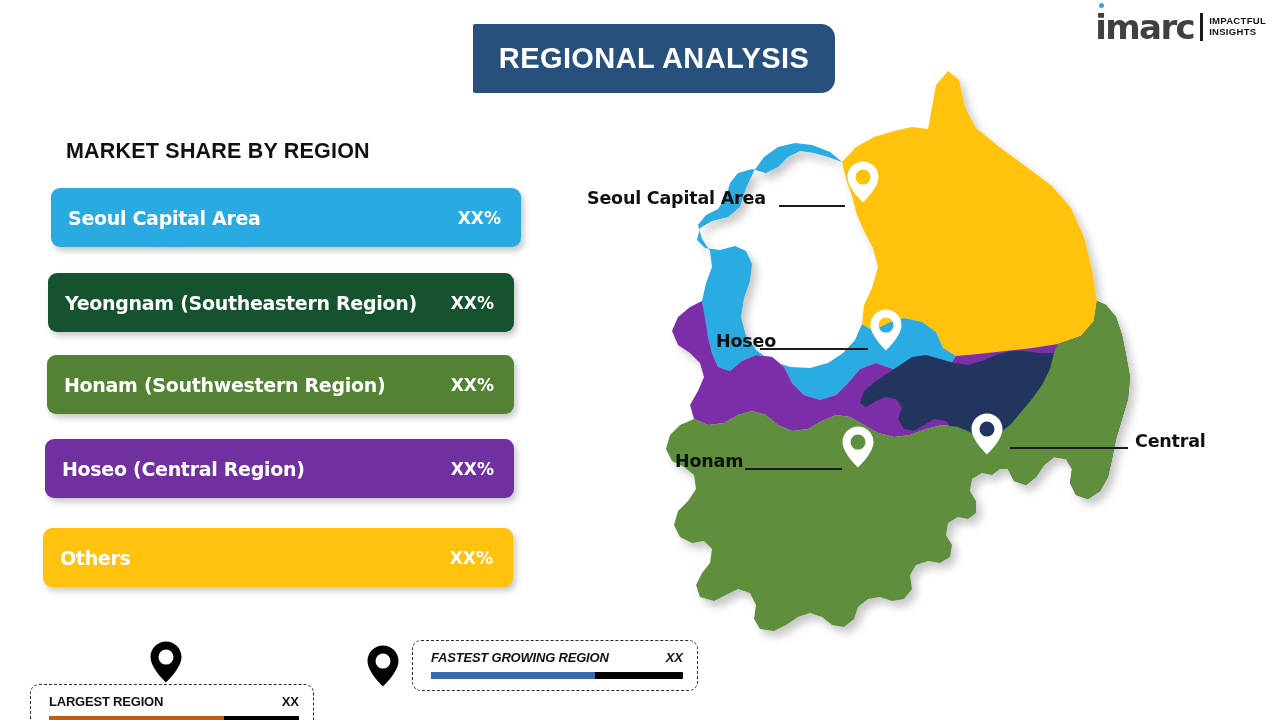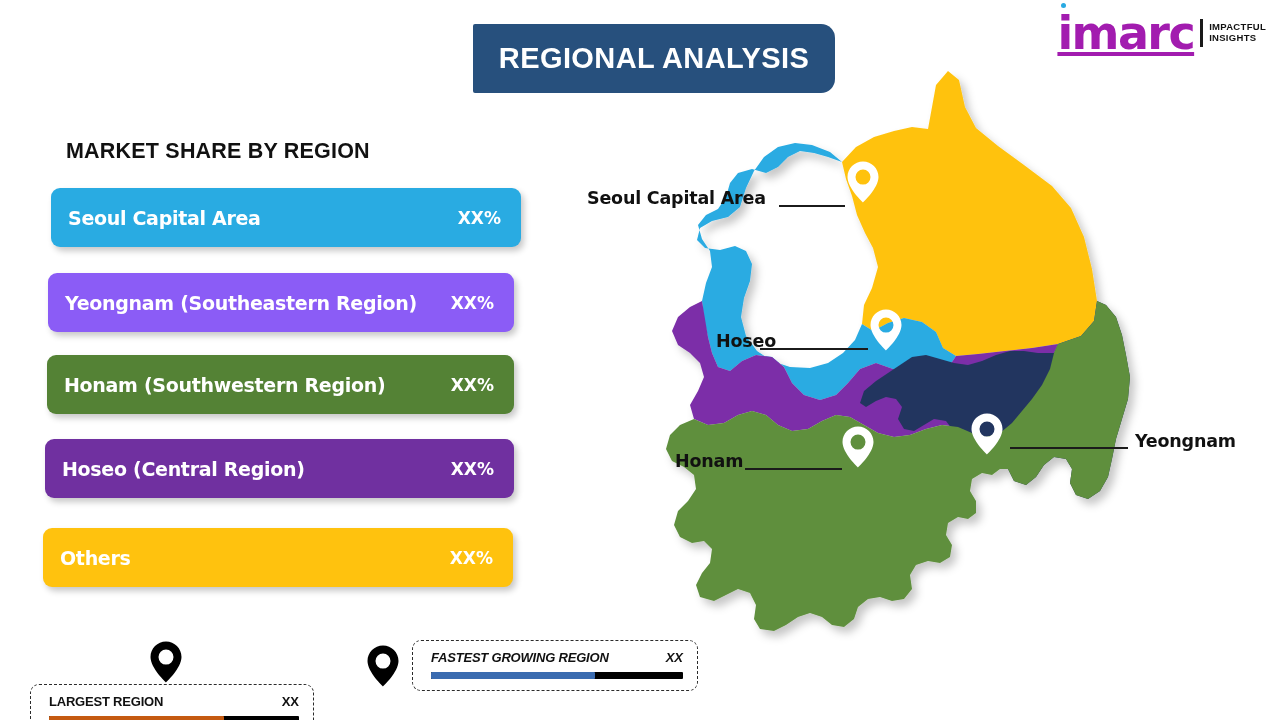--- a/index.html
+++ b/index.html
@@ -35,27 +35,26 @@
   }
 
   
   #logo {
     position: absolute;
     right: 14px; top: 10px;
     display: flex; align-items: center; gap: 6px;
   }
   #logo .wordmark {
     position: relative;
-    color: #a21caf;
-    font-size: 46px;
+    color: #404040;
+    font-size: 34px;
     font-weight: 700;
     letter-spacing: -1.6px;
     line-height: 1;
     font-family: "DejaVu Sans", sans-serif;
-    text-decoration: underline;
   }
   #logo .dot {
     position: absolute;
     left: 4px; top: -7px;
     width: 5px; height: 5px;
     background: #29AAE2;
     border-radius: 50%;
   }
   #logo .divider {
     width: 3px; height: 28px;
@@ -196,21 +195,21 @@
     </div>
   </div>
 
   <div id="share-title">MARKET SHARE BY REGION</div>
 
   <div id="bars">
       <div class="bar" style="left: 51px; top: 188px; width: 470px; background: rgb(41, 171, 226);">
         <span class="label">Seoul Capital Area</span>
         <span class="pct">XX%</span>
       </div>
-      <div class="bar" style="left: 48px; top: 273px; width: 466px; background: #8b5cf6;">
+      <div class="bar" style="left: 48px; top: 273px; width: 466px; background: #14532d;">
         <span class="label">Yeongnam (Southeastern Region)</span>
         <span class="pct">XX%</span>
       </div>
       <div class="bar" style="left: 47px; top: 355px; width: 467px; background: rgb(84, 130, 53); justify-content: space-between;">
         <span class="label">Honam (Southwestern Region)</span>
         <span class="pct">XX%</span>
       </div>
       <div class="bar" style="left: 45px; top: 439px; width: 469px; background: rgb(112, 48, 160);">
         <span class="label">Hoseo (Central Region)</span>
         <span class="pct">XX%</span>
@@ -328,21 +327,21 @@
   </div>
 
   <div id="map-annotations">
       <div class="leader" style="left: 779px; top: 205px; width: 66px;"></div>
       <div class="map-label" style="left: 587px; top: 188px;">Seoul Capital Area</div>
       <div class="leader" style="left: 760px; top: 348px; width: 108px;"></div>
       <div class="map-label" style="left: 716px; top: 331px;">Hoseo</div>
       <div class="leader" style="left: 745px; top: 468px; width: 97px;"></div>
       <div class="map-label" style="left: 675px; top: 451px;">Honam</div>
       <div class="leader" style="left: 1010px; top: 447px; width: 118px;"></div>
-      <div class="map-label" style="left: 1135px; top: 431px;">Yeongnam</div>
+      <div class="map-label" style="left: 1135px; top: 431px;">Central</div>
       <div class="map-pin" style="left: 846px; top: 160px;"><svg width="34" height="44.2" viewBox="0 0 34 44" xmlns="http://www.w3.org/2000/svg">
           <path d="M17 1.5C8.4 1.5 1.5 8.4 1.5 17c0 11 15.5 25.5 15.5 25.5S32.5 28 32.5 17C32.5 8.4 25.6 1.5 17 1.5zM17 9.5a7.5 7.5 0 1 1 0 15 7.5 7.5 0 0 1 0-15z" fill="#ffffff" fill-rule="evenodd"></path>
         </svg></div>
       <div class="map-pin" style="left: 869px; top: 308px;"><svg width="34" height="44.2" viewBox="0 0 34 44" xmlns="http://www.w3.org/2000/svg">
           <path d="M17 1.5C8.4 1.5 1.5 8.4 1.5 17c0 11 15.5 25.5 15.5 25.5S32.5 28 32.5 17C32.5 8.4 25.6 1.5 17 1.5zM17 9.5a7.5 7.5 0 1 1 0 15 7.5 7.5 0 0 1 0-15z" fill="#ffffff" fill-rule="evenodd"></path>
         </svg></div>
       <div class="map-pin" style="left: 841px; top: 425px;"><svg width="34" height="44.2" viewBox="0 0 34 44" xmlns="http://www.w3.org/2000/svg">
           <path d="M17 1.5C8.4 1.5 1.5 8.4 1.5 17c0 11 15.5 25.5 15.5 25.5S32.5 28 32.5 17C32.5 8.4 25.6 1.5 17 1.5zM17 9.5a7.5 7.5 0 1 1 0 15 7.5 7.5 0 0 1 0-15z" fill="#ffffff" fill-rule="evenodd"></path>
         </svg></div>
       <div class="map-pin" style="left: 970px; top: 412px;"><svg width="34" height="44.2" viewBox="0 0 34 44" xmlns="http://www.w3.org/2000/svg">

